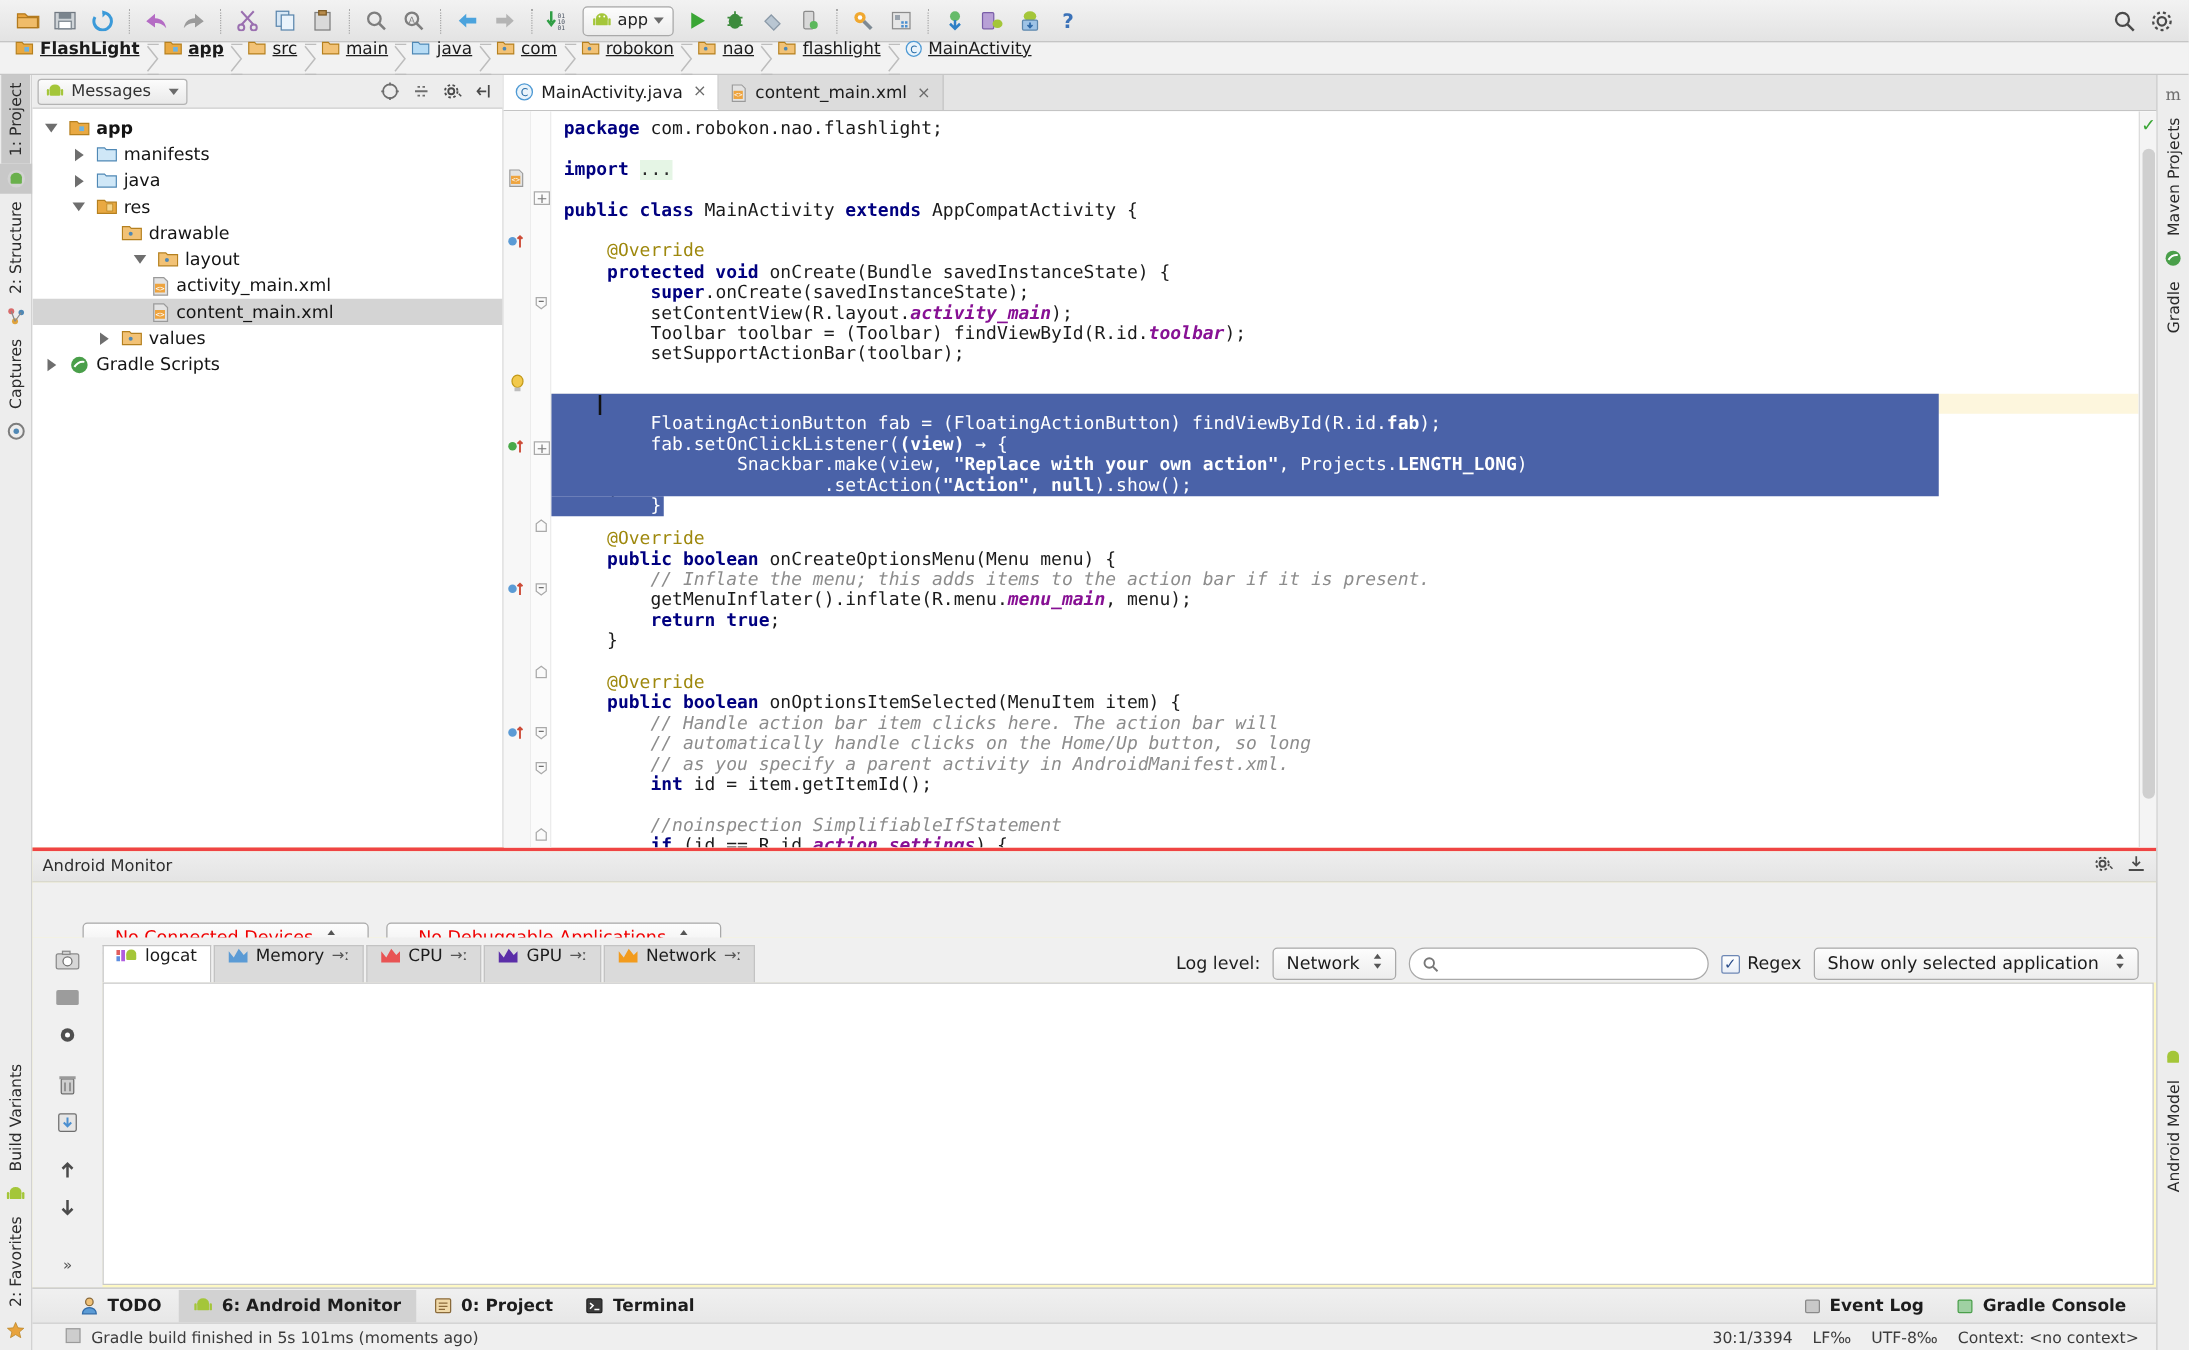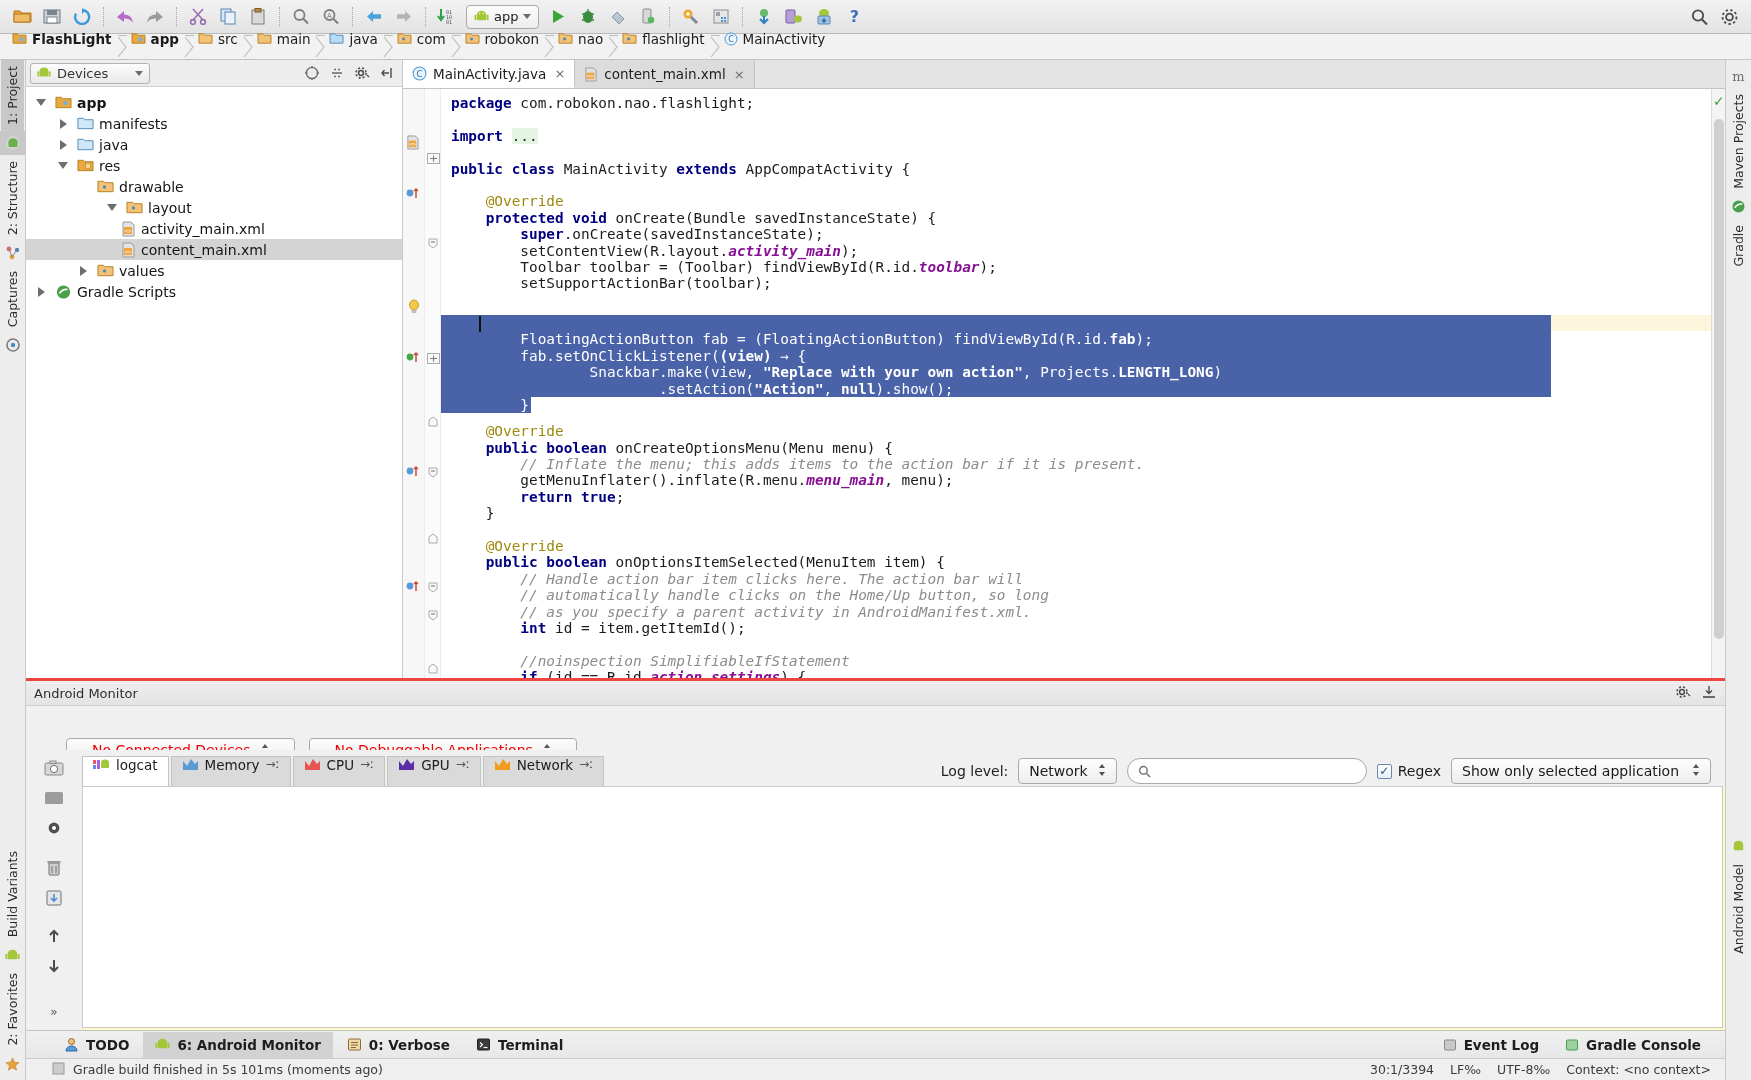--- a/index.html
+++ b/index.html
@@ -37,21 +37,21 @@
   }
   .caret-dn { width:0;height:0;border-left:4px solid transparent;border-right:4px solid transparent;border-top:5px solid #6b6b6b; }
 
   
   .breadcrumb {
     height: 26px; min-height: 26px;
     background: #f2f2f2; border-bottom: 1px solid #c6c6c6;
     display: flex; align-items: center; padding-left: 10px;
     font-size: 13.5px;
   }
-  .crumb { display: flex; align-items: center; gap: 5px; padding: 0 4px 16px 2px; height: 30px; }
+  .crumb { display: flex; align-items: center; gap: 5px; padding: 0 4px 16px 2px; height: 30px; text-decoration: underline; }
   .crumb .lbl { color: #1b1b1b; }
   .crumb.bold .lbl { font-weight: bold; }
   .crumb-arrow {
     width: 11px; height: 24px; margin: 0 1px;
     background: linear-gradient(to bottom right, transparent 49%, #bdbdbd 49%, #bdbdbd 54%, transparent 54%);
     position: relative;
   }
   .crumb-arrow::before, .crumb-arrow::after { content: ""; position: absolute; left: 1px; width: 9px; height: 1px; background: #bdbdbd; }
   .crumb-arrow { background: none; }
   .crumb-arrow svg { display: block; }
@@ -550,21 +550,21 @@
 
         <div class="project-panel">
           <div class="pp-header">
             <div class="pp-combo">
               <svg width="14" height="14" viewBox="0 0 16 16">
                   <ellipse cx="8" cy="6" rx="5" ry="4.2" fill="#a4c639"></ellipse>
                   <rect x="3" y="6" width="10" height="6" rx="1" fill="#a4c639"></rect>
                   <rect x="0.5" y="6" width="2" height="6" rx="1" fill="#a4c639"></rect>
                   <rect x="13.5" y="6" width="2" height="6" rx="1" fill="#a4c639"></rect>
                 </svg>
-              <span class="lbl">Devices</span>
+              <span class="lbl">Messages</span>
               <span class="caret-dn"></span>
             </div>
             <div class="pp-spring"></div>
             <div class="pp-ico">
               <svg width="16" height="16" viewBox="0 0 16 16">
                   <circle cx="8" cy="8" r="5.6" fill="none" stroke="#6e6e6e" stroke-width="1.4"></circle>
                   <path d="M8 1v2.4M8 12.6V15M1 8h2.4M12.6 8H15" stroke="#6e6e6e" stroke-width="1.4"></path>
                 </svg>
             </div>
             <div class="pp-ico">
@@ -1037,21 +1037,21 @@
               <rect x="0.5" y="6" width="2" height="6" rx="1" fill="#a4c639"></rect>
               <rect x="13.5" y="6" width="2" height="6" rx="1" fill="#a4c639"></rect>
             </svg>
           <span>6: Android Monitor</span>
         </div>
         <div class="bstrip-item">
           <svg width="15" height="15" viewBox="0 0 15 15">
               <rect x="1.5" y="2" width="12" height="11" rx="1" fill="#f0d9a8" stroke="#8a6a3a"></rect>
               <path d="M4 5.5h7M4 8h7M4 10.5h5" stroke="#8a6a3a"></path>
             </svg>
-          <span>0: Verbose</span>
+          <span>0: Project</span>
         </div>
         <div class="bstrip-item">
           <svg width="15" height="15" viewBox="0 0 15 15">
               <rect x="1.5" y="2" width="12" height="11" rx="1" fill="#3b3b3b" stroke="#222"></rect>
               <path d="M4 5.5l2.5 2L4 10" stroke="#fff" stroke-width="1.2" fill="none"></path>
               <path d="M7.5 10.5h4" stroke="#fff" stroke-width="1.2"></path>
             </svg>
           <span>Terminal</span>
         </div>
         <div class="bstrip-spring"></div>

